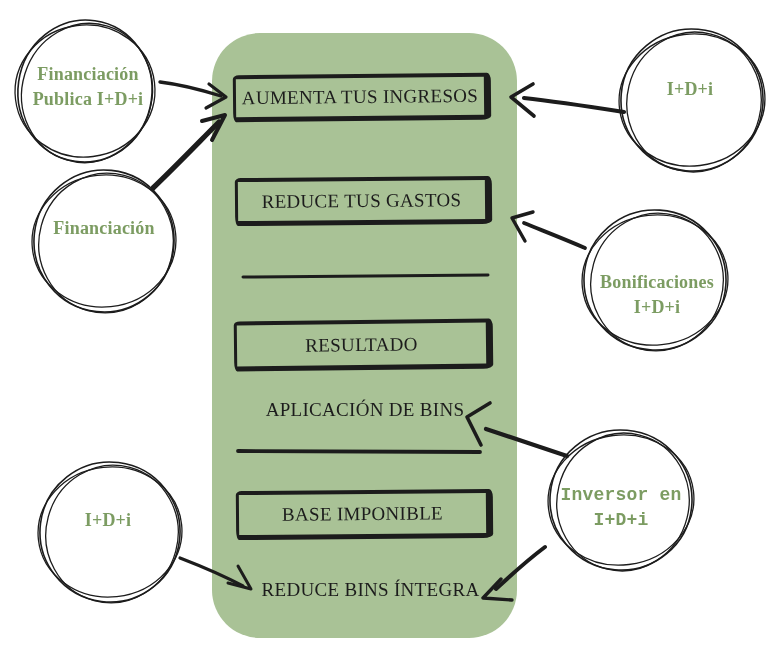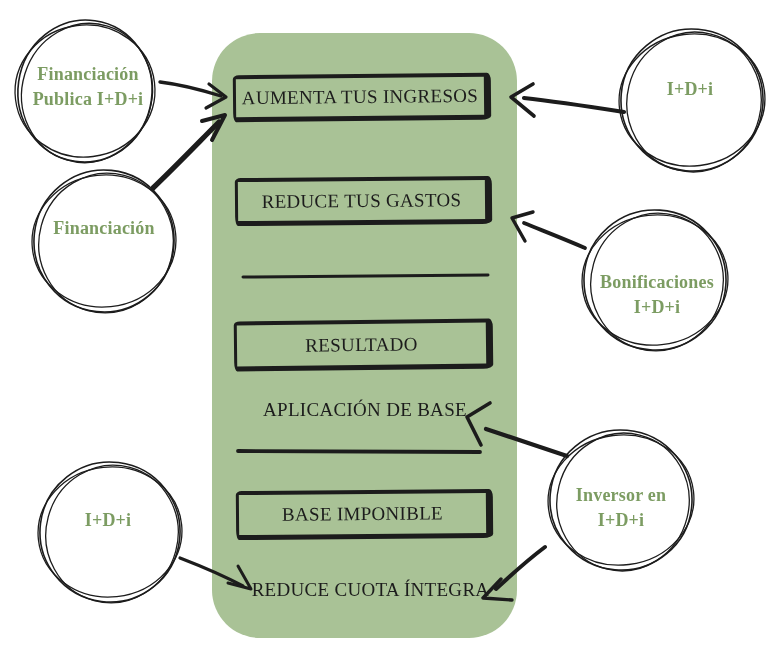--- a/index.html
+++ b/index.html
@@ -44,21 +44,21 @@
   .circle-label{
     position:absolute;width:160px;text-align:center;
     color:var(--text-green);font-weight:bold;font-size:18px;line-height:25px;
     letter-spacing:.2px;
   }
   #clabel-privada{left:8px;top:62px;}
   #clabel-publica{left:24px;top:216px;}
   #clabel-monetizacion{left:610px;top:77px;}
   #clabel-bonificaciones{left:577px;top:270px;}
   #clabel-deducciones{left:28px;top:508px;}
-  #clabel-inversor{left:541px;top:483px;}
+  #clabel-inversor{left:541px;top:483px;font-family:Liberation Mono, monospace;}
 </style>
 </head>
 <body>
 
 <div class="stage">
 
   <div class="panel"></div>
 
   <svg class="overlay" viewBox="0 0 775 647">
 
@@ -136,22 +136,22 @@
   <div class="sketch-box" id="box-2">
     <span>REDUCE TUS GASTOS</span>
   </div>
   <div class="sketch-box" id="box-3">
     <span>RESULTADO</span>
   </div>
   <div class="sketch-box" id="box-4">
     <span>BASE IMPONIBLE</span>
   </div>
 
-  <div class="free-label" id="label-bins">APLICACIÓN DE BASE</div>
-  <div class="free-label" id="label-cuota">REDUCE CUOTA ÍNTEGRA</div>
+  <div class="free-label" id="label-bins">APLICACIÓN DE BINS</div>
+  <div class="free-label" id="label-cuota">REDUCE BINS ÍNTEGRA</div>
 
   <div class="circle-label" id="clabel-privada">
     <div>Financiación</div>
     <div>Publica I+D+i</div>
   </div>
   <div class="circle-label" id="clabel-publica">
     <div>Financiación</div>
   </div>
   <div class="circle-label" id="clabel-monetizacion">
     <div>I+D+i</div>

